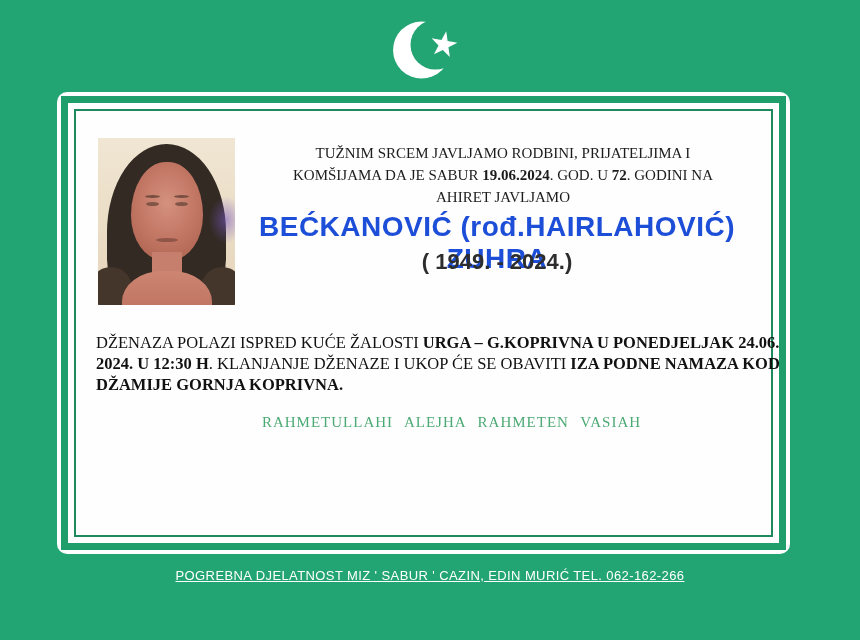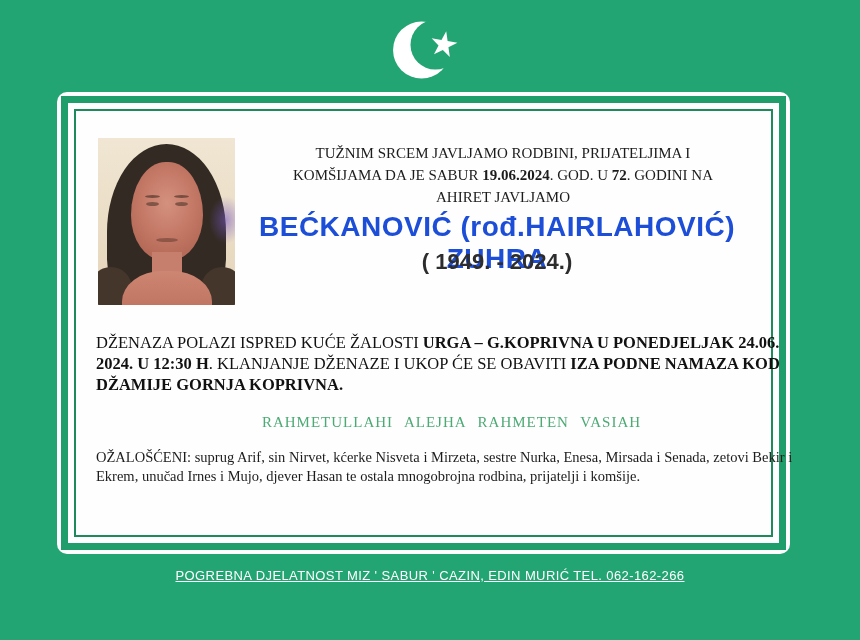--- a/index.html
+++ b/index.html
@@ -151,18 +151,17 @@
 
     <div class="name">BEĆKANOVIĆ (rođ.HAIRLAHOVIĆ) ZUHRA</div>
     <div class="years">( 1949. - 2024.)</div>
 
     <div class="funeral">
       <span>DŽENAZA POLAZI ISPRED KUĆE ŽALOSTI </span><b>URGA – G.KOPRIVNA U PONEDJELJAK 24.06. 2024. U 12:30 H</b><span>. KLANJANJE DŽENAZE I UKOP ĆE SE OBAVITI </span><b>IZA PODNE NAMAZA KOD DŽAMIJE GORNJA KOPRIVNA.</b>
     </div>
 
     <div class="prayer">RAHMETULLAHI ALEJHA RAHMETEN VASIAH</div>
 
-    <div class="mourners">OŽALOŠĆENI: suprug Arif, sin Nirvet, kćerke Nisveta i Mirzeta, sestre Nurka, Enesa, Mirsada i Senada, zetovi Bekir i Ekrem, unučad Irnes i Mujo, djever Hasan te ostala mnogobrojna rodbina, prijatelji i komšije.</div>
   </div>
 
   <div class="footer">POGREBNA DJELATNOST MIZ ' SABUR ' CAZIN, EDIN MURIĆ TEL. 062-162-266</div>
 
 </div>
 
 </body></html>

